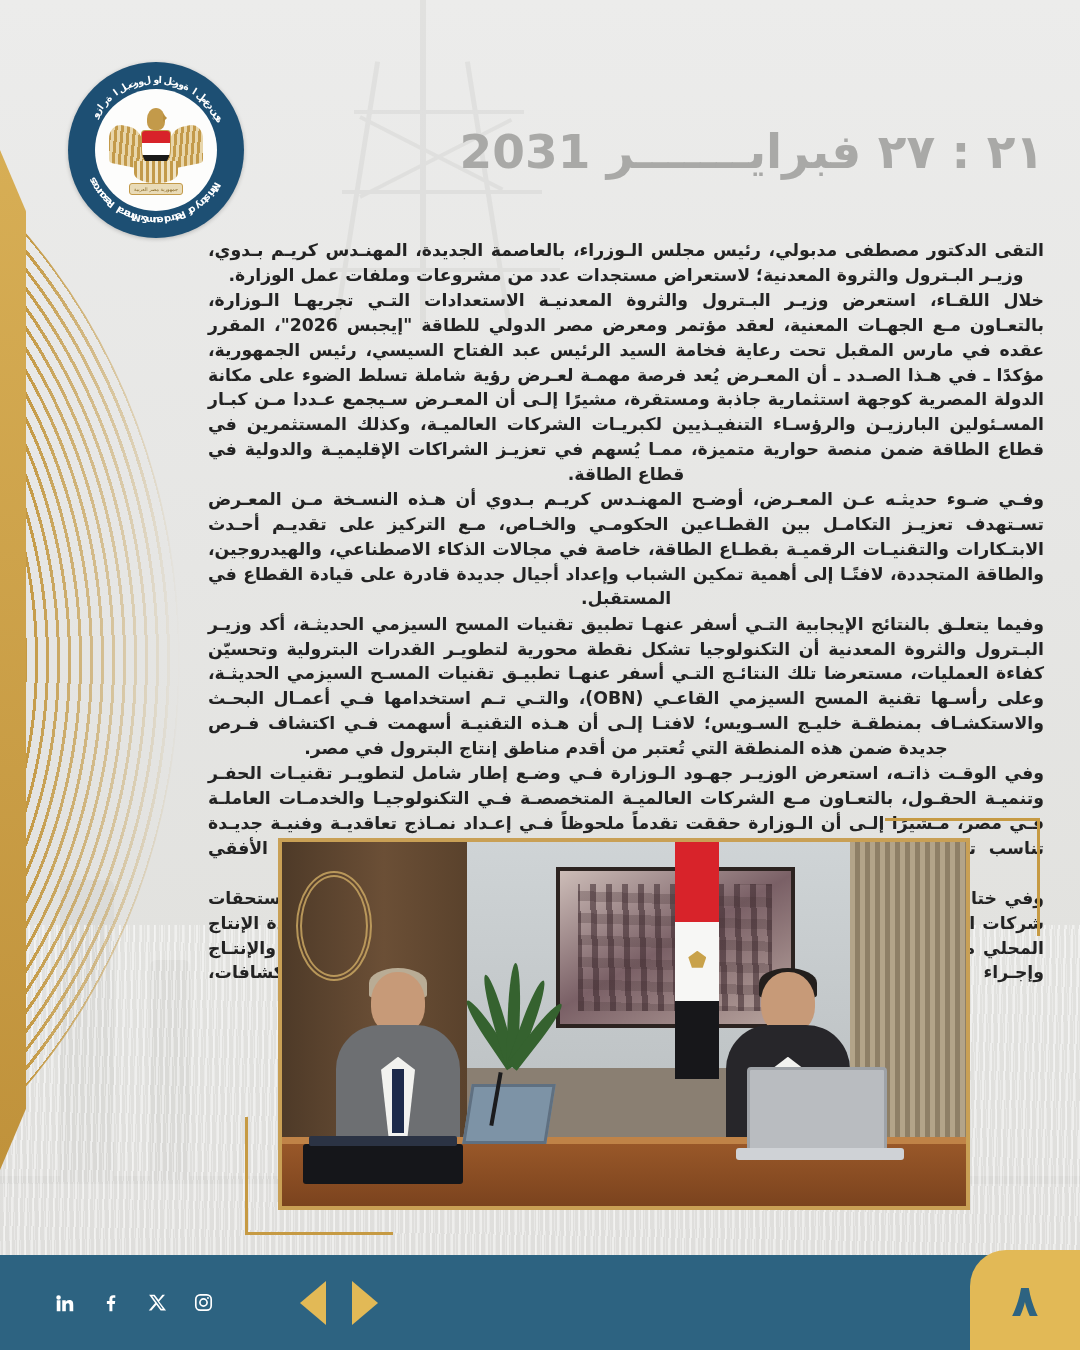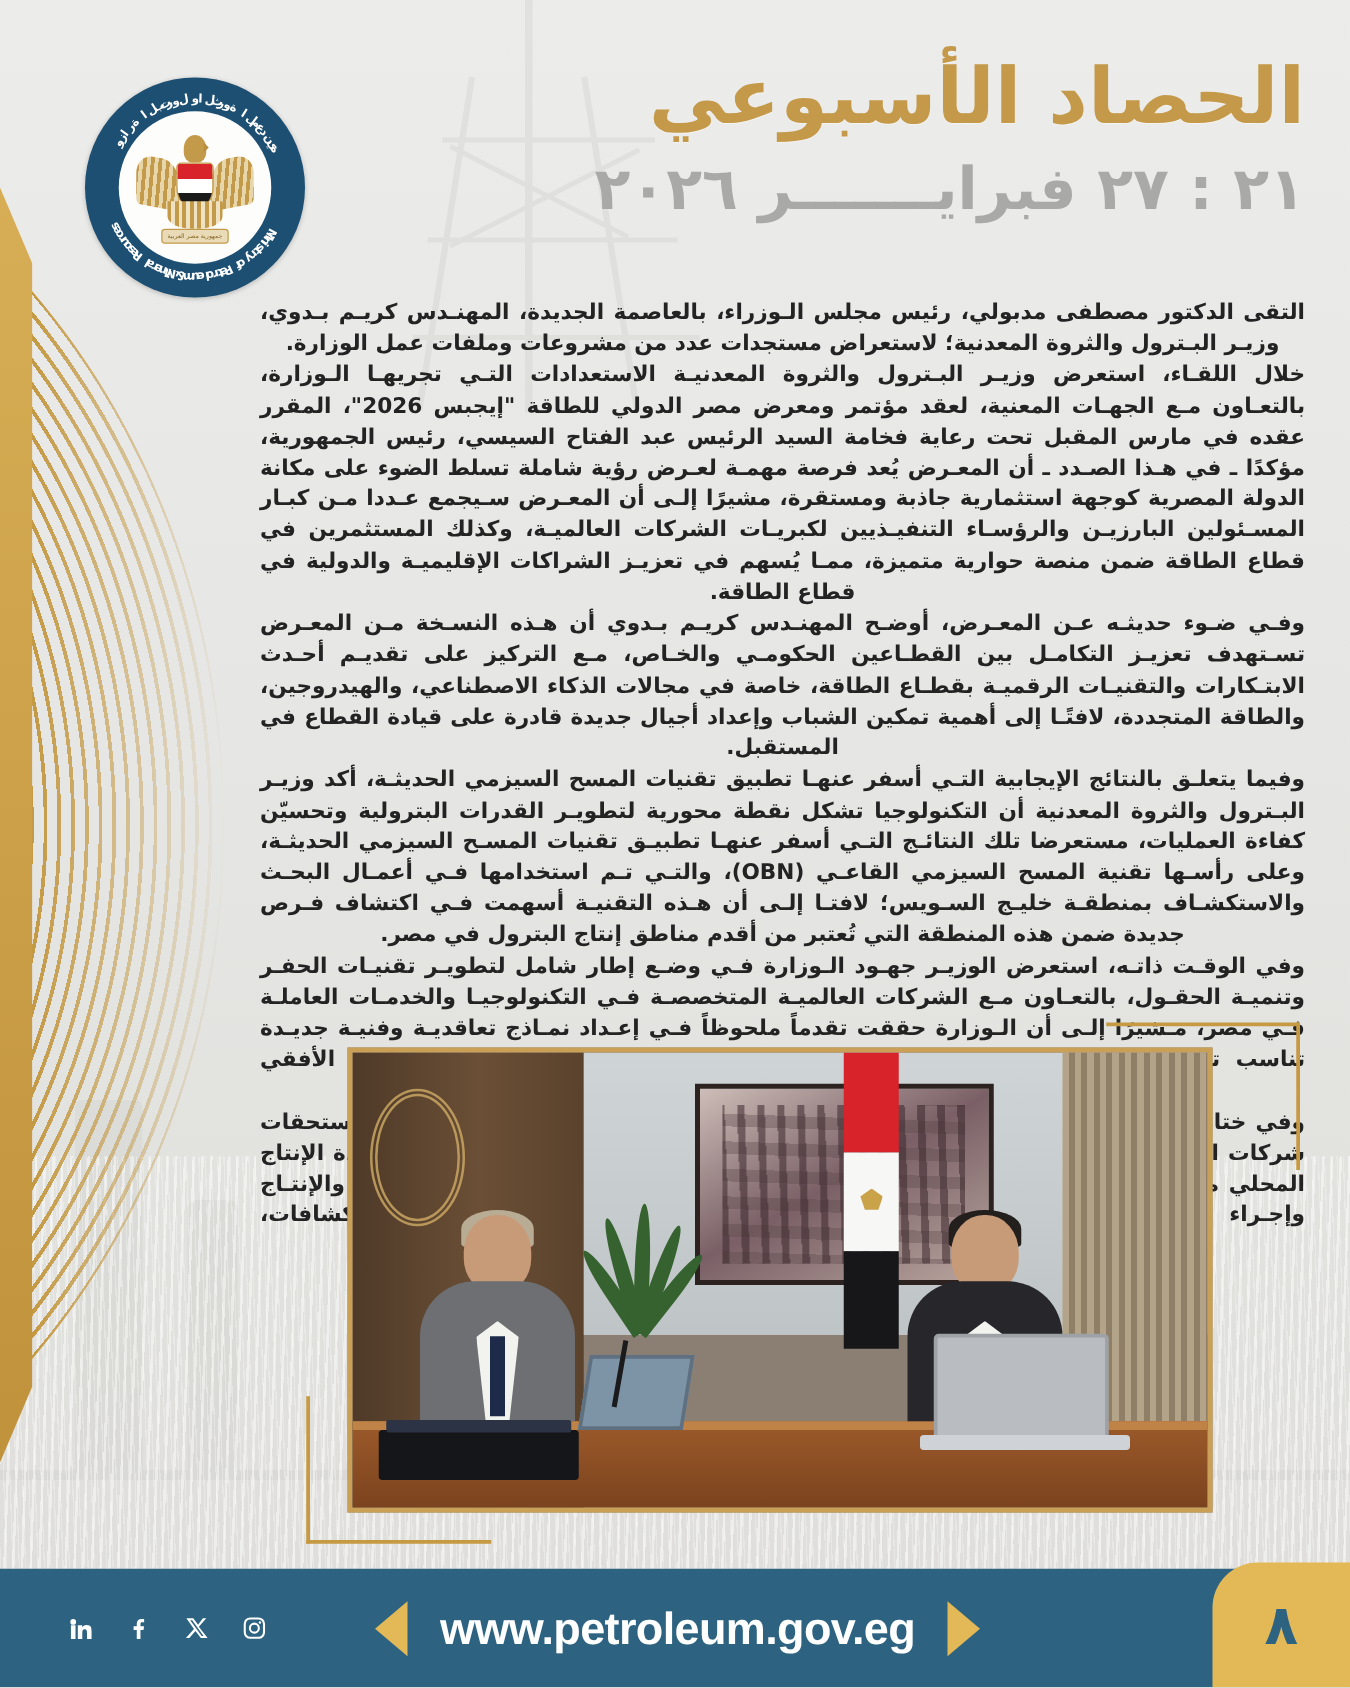--- a/index.html
+++ b/index.html
@@ -446,22 +446,21 @@
         <div class="wing l"></div>
         <div class="wing r"></div>
         <div class="head"></div>
         <div class="shield"></div>
         <div class="tail"></div>
         <div class="scroll">جمهورية مصر العربية</div>
       </div>
     </div>
   </div>
 
-  <div class="title">الحصاد الأسبوعي</div>
-  <div class="date">٢١ : ٢٧ فبرايـــــــر ٢٠٢٦</div>
+  <div class="date">٢١ : ٢٧ فبرايـــــــر 2031</div>
 
   <div class="body-copy">
     <p>التقى الدكتور مصطفى مدبولي، رئيس مجلس الـوزراء، بالعاصمة الجديدة، المهنـدس كريـم بـدوي، وزيـر البـترول والثروة المعدنية؛ لاستعراض مستجدات عدد من مشروعات وملفات عمل الوزارة.</p>
     <p>خلال اللقـاء، استعرض وزيـر البـترول والثروة المعدنيـة الاستعدادات التـي تجريهـا الـوزارة، بالتعـاون مـع الجهـات المعنية، لعقد مؤتمر ومعرض مصر الدولي للطاقة "إيجبس 2026"، المقرر عقده في مارس المقبل تحت رعاية فخامة السيد الرئيس عبد الفتاح السيسي، رئيس الجمهورية، مؤكدًا ـ في هـذا الصـدد ـ أن المعـرض يُعد فرصة مهمـة لعـرض رؤية شاملة تسلط الضوء على مكانة الدولة المصرية كوجهة استثمارية جاذبة ومستقرة، مشيرًا إلـى أن المعـرض سـيجمع عـددا مـن كبـار المسـئولين البارزيـن والرؤسـاء التنفيـذيين لكبريـات الشركات العالميـة، وكذلك المستثمرين في قطاع الطاقة ضمن منصة حوارية متميزة، ممـا يُسهم في تعزيـز الشراكات الإقليميـة والدولية في قطاع الطاقة.</p>
     <p>وفـي ضـوء حديثـه عـن المعـرض، أوضـح المهنـدس كريـم بـدوي أن هـذه النسـخة مـن المعـرض تسـتهدف تعزيـز التكامـل بين القطـاعين الحكومـي والخـاص، مـع التركيز على تقديـم أحـدث الابتـكارات والتقنيـات الرقميـة بقطـاع الطاقة، خاصة في مجالات الذكاء الاصطناعي، والهيدروجين، والطاقة المتجددة، لافتًـا إلى أهمية تمكين الشباب وإعداد أجيال جديدة قادرة على قيادة القطاع في المستقبل.</p>
     <p>وفيما يتعلـق بالنتائج الإيجابية التـي أسفر عنهـا تطبيق تقنيات المسح السيزمي الحديثـة، أكد وزيـر البـترول والثروة المعدنية أن التكنولوجيا تشكل نقطة محورية لتطويـر القدرات البترولية وتحسيّن كفاءة العمليات، مستعرضا تلك النتائـج التـي أسفر عنهـا تطبيـق تقنيات المسـح السيزمي الحديثـة، وعلى رأسـها تقنية المسح السيزمي القاعـي (OBN)، والتـي تـم استخدامها فـي أعمـال البحـث والاستكشـاف بمنطقـة خليـج السـويس؛ لافتـا إلـى أن هـذه التقنيـة أسهمت فـي اكتشاف فـرص جديدة ضمن هذه المنطقة التي تُعتبر من أقدم مناطق إنتاج البترول في مصر.</p>
     <p>وفي الوقـت ذاتـه، استعرض الوزيـر جهـود الـوزارة فـي وضـع إطار شامل لتطويـر تقنيـات الحفـر وتنميـة الحقـول، بالتعـاون مـع الشركات العالميـة المتخصصـة فـي التكنولوجيـا والخدمـات العاملـة فـي مصر، مـشيرًا إلـى أن الـوزارة حققت تقدماً ملحوظاً فـي إعـداد نمـاذج تعاقديـة وفنيـة جديـدة تناسب تطبيق التكنولوجيـات الحديثـة، والتي يتـم التوسع في استخدامها، مثل الحفر الأفقي وتقنيات التكسير الهيدروليكي.</p>
     <p>وفي ختام اللقاء، أكد رئيس مجلس الـوزراء ضرورة الحـرص على مواصلة الالتزام بسداد مستحقات شركات البـترول والغـاز العاملة في مصر، والوفـاء بالالتزامات تجاههـا، بما يـؤدي إلـى زيادة الإنتاج المحلي مـن البـترول والغـاز، مـع تـوفير حوافـز لتسريـع وتكثيـف عمليات تنميـة الحقـول والإنتـاج وإجـراء استكشـافات جديـدة، مؤكـدًا كذلك ضرورة تكثيف الجهود لتوسيع نطاق الاستكشافات، والاستفادة من التجارب الناجحة في هذا الشأن.</p>
   </div>
 
@@ -531,20 +530,19 @@
         <svg width="21" height="21" viewBox="0 0 24 24" fill="none" stroke="currentColor" stroke-width="1.9">
           <rect x="3.2" y="3.2" width="17.6" height="17.6" rx="5"></rect>
           <circle cx="12" cy="12" r="4.1"></circle>
           <circle cx="17.1" cy="6.9" r="1.1" fill="currentColor" stroke="none"></circle>
         </svg>
       </a>
     </div>
 
     <div class="url-wrap">
       <div class="tri left"></div>
-      <div class="url">www.petroleum.gov.eg</div>
       <div class="tri right"></div>
     </div>
 
     <div class="page-num">٨</div>
   </div>
 
 </div>
 
 </body></html>

